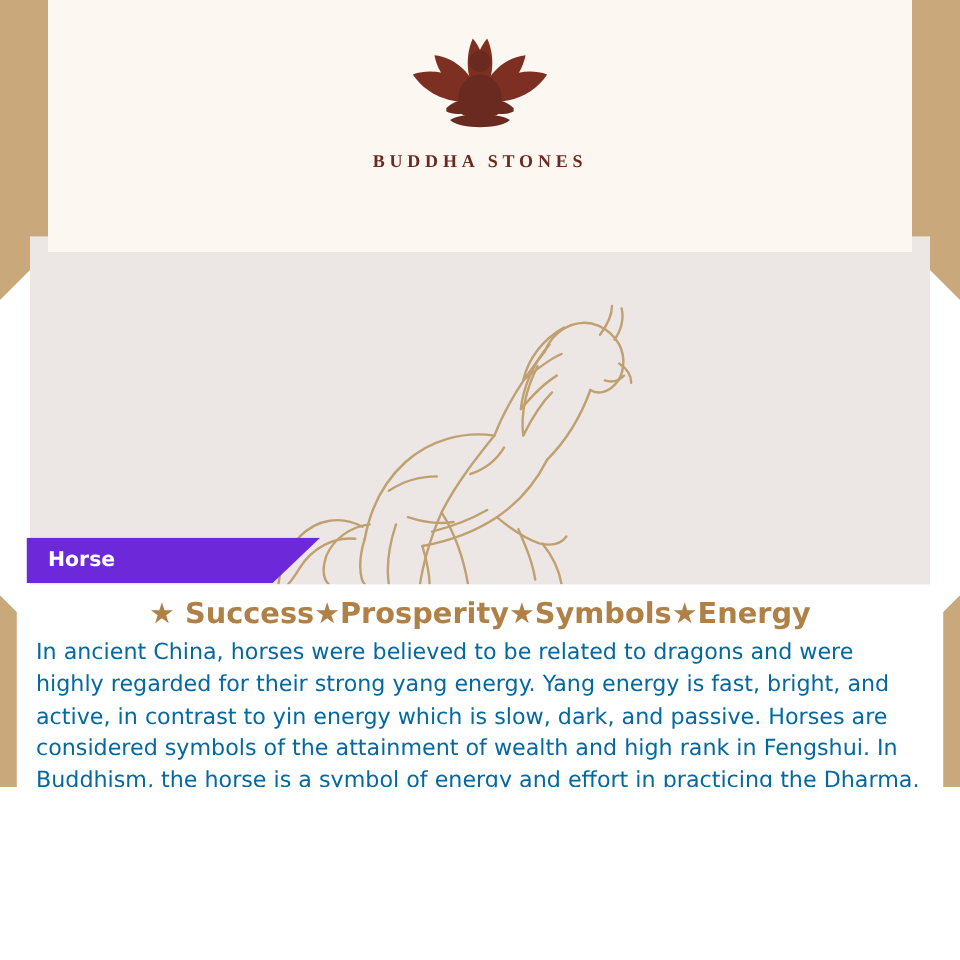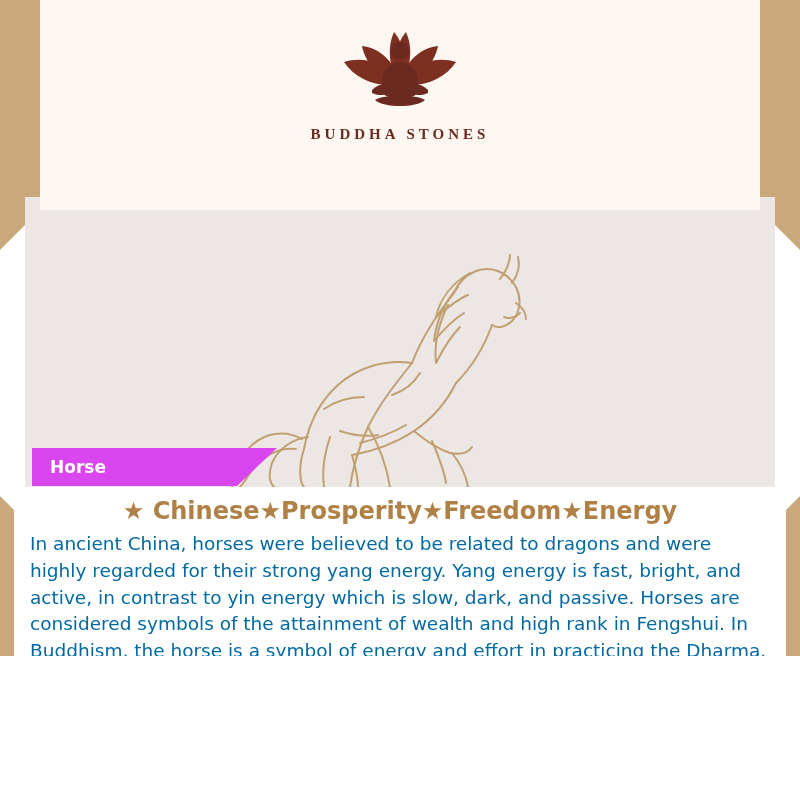--- a/index.html
+++ b/index.html
@@ -100,23 +100,23 @@
   .hero-art {
     position: absolute;
     top: -10px; left: 50%;
     transform: translateX(-50%);
     width: 400px; height: 300px;
   }
 
   
   .label-ribbon {
     position: absolute;
-    top: 448px; left: 32px;
+    top: 448px; left: 22px;
     width: 245px; height: 38px;
-    background: #d946ef;
+    background: #6d28d9;
     z-index: 3;
     clip-path: polygon(0 0, 245px 0, 205px 38px, 0 38px);
     display: flex;
     align-items: center;
   }
   .label-ribbon span {
     margin-left: 18px;
     color: #ffffff;
     font-weight: bold;
     font-size: 17px;
@@ -237,17 +237,17 @@
         </g>
       </svg>
     </div>
   </div>
 
   <div class="label-ribbon">
     <span>Horse</span>
   </div>
 
   <div class="body-block">
-    <div class="keywords">★ Chinese★Prosperity★Freedom★Energy</div>
+    <div class="keywords">★ Success★Prosperity★Symbols★Energy</div>
     <div class="paragraph">In ancient China, horses were believed to be related to dragons and were highly regarded for their strong yang energy. Yang energy is fast, bright, and active, in contrast to yin energy which is slow, dark, and passive. Horses are considered symbols of the attainment of wealth and high rank in Fengshui. In Buddhism, the horse is a symbol of energy and effort in practicing the Dharma. The horse is also the seventh animal in the Chinese Zodiac. People born in a horse year tend to have attributes associated with the horse: They are hard workers, they like to travel, and they are free spirits.</div>
   </div>
 
 </div>
 
 </body></html>

